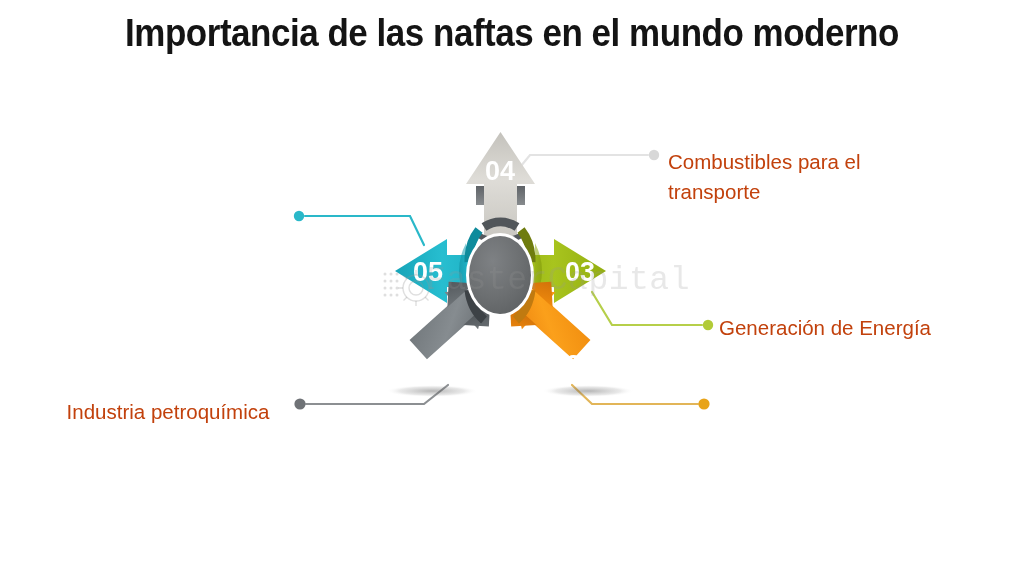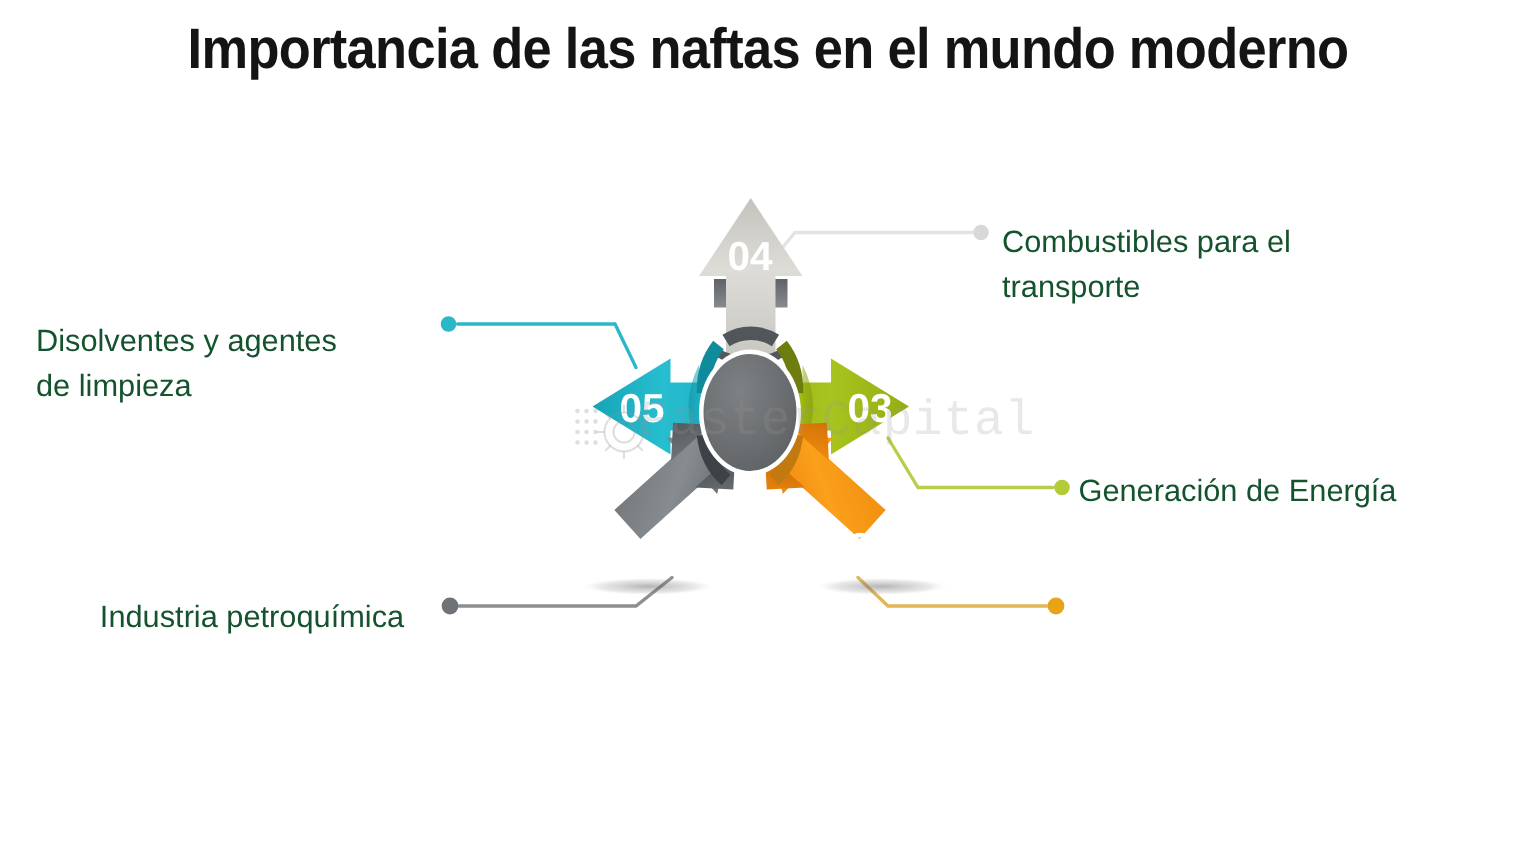--- a/index.html
+++ b/index.html
@@ -44,21 +44,21 @@
     height: 576px;
   }
   .stage svg { display: block; }
 
   
   .label {
     position: absolute;
     font-family: "Liberation Sans", sans-serif;
     font-size: 20.5px;
     font-weight: 400;
-    color: #14532d;
+    color: #c2410c;
     line-height: 1.45;
     white-space: pre-line;
   }
   .label.right { text-align: left; }
   .label.left  { text-align: left; }
 
   #label-04 { left: 668px; top: 147px; width: 300px; }
   #label-05 { left: 24px;  top: 213px; width: 270px; }
   #label-03 { left: 719px; top: 313px; width: 300px; }
   #label-02 { left: 716px; top: 407px; width: 300px; }
@@ -293,21 +293,19 @@
         <circle cx="11" cy="37" r="1.5"></circle>
           <circle cx="17" cy="37" r="1.5"></circle>
       </g>
     </svg>
     <div class="watermark-text">FasterCapital</div>
   </div>
 
   <div class="label right" id="label-04">Combustibles para el
 transporte</div>
 
-  <div class="label left" id="label-05">Disolventes y agentes
-de limpieza</div>
 
   <div class="label right" id="label-03">Generación de Energía</div>
 
 
   <div class="label left" id="label-01">Industria petroquímica</div>
 
 </div>
 
 </body></html>

